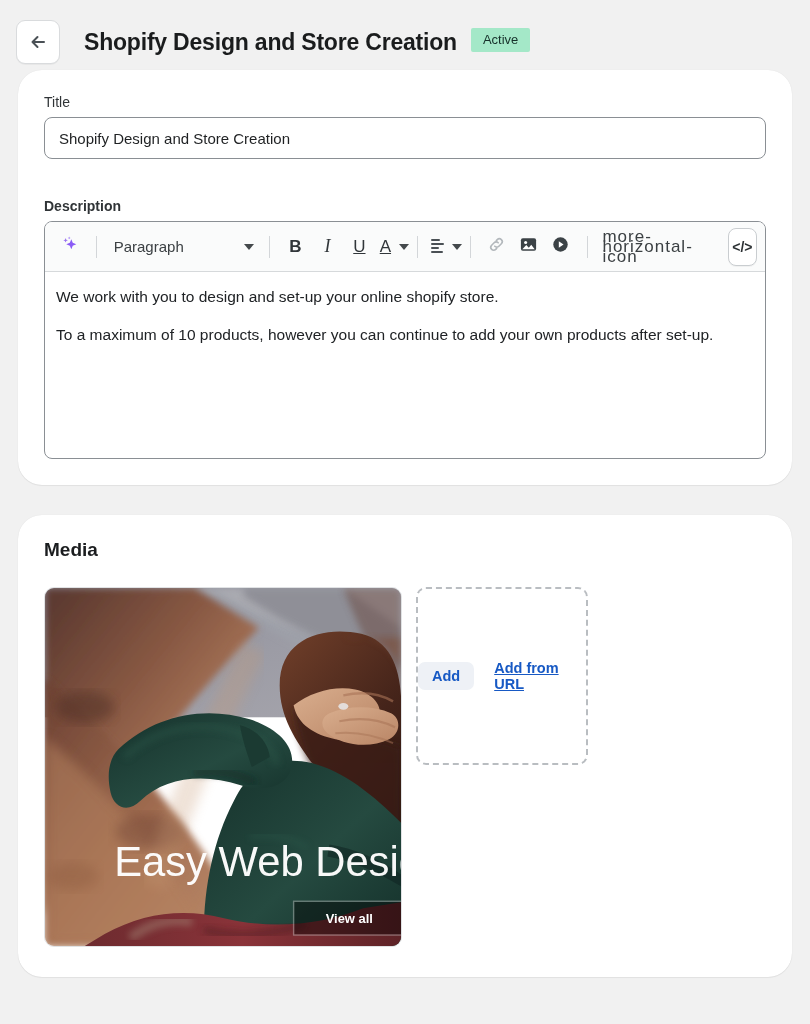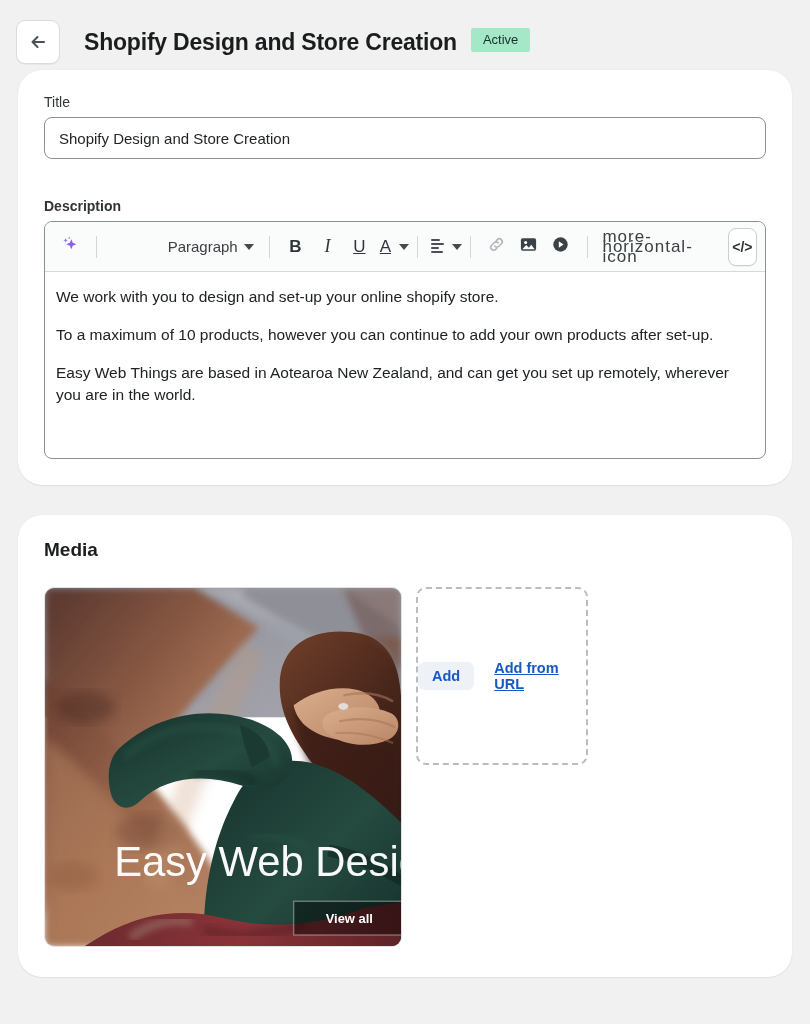--- a/index.html
+++ b/index.html
@@ -92,21 +92,21 @@
     color: #3b4043; padding: 0 4px;
   }
   .tb-sep {
     width: 1px; height: 22px; background: #d3d6d9;
     margin: 0 9px;
   }
   .tb-select {
     display: flex; align-items: center;
     height: 34px; padding: 0 4px 0 6px;
     cursor: pointer; border-radius: 6px;
-    min-width: 150px; justify-content: flex-end;
+    min-width: 150px; justify-content: space-between;
   }
   .tb-select span {
     font-size: 15px; color: #3c4144;
   }
   .caret {
     width: 0; height: 0;
     border-left: 5px solid transparent;
     border-right: 5px solid transparent;
     border-top: 6px solid #44494c;
     margin-left: 6px;
@@ -292,21 +292,20 @@
         </div>
 
         <div class="code-btn">
           <span>&lt;/&gt;</span>
         </div>
       </div>
 
       <div class="editor-body">
         <p>We work with you to design and set-up your online shopify store.</p>
         <p>To a maximum of 10 products, however you can continue to add your own products after set-up.</p>
-        <p>Easy Web Things are based in Aotearoa New Zealand, and can get you set up remotely, wherever you are in the world.</p>
       </div>
     </div>
   </div>
 
   <div class="card card-2">
     <div class="media-title">Media</div>
 
     <div class="media-row">
 
       <div class="thumb">

